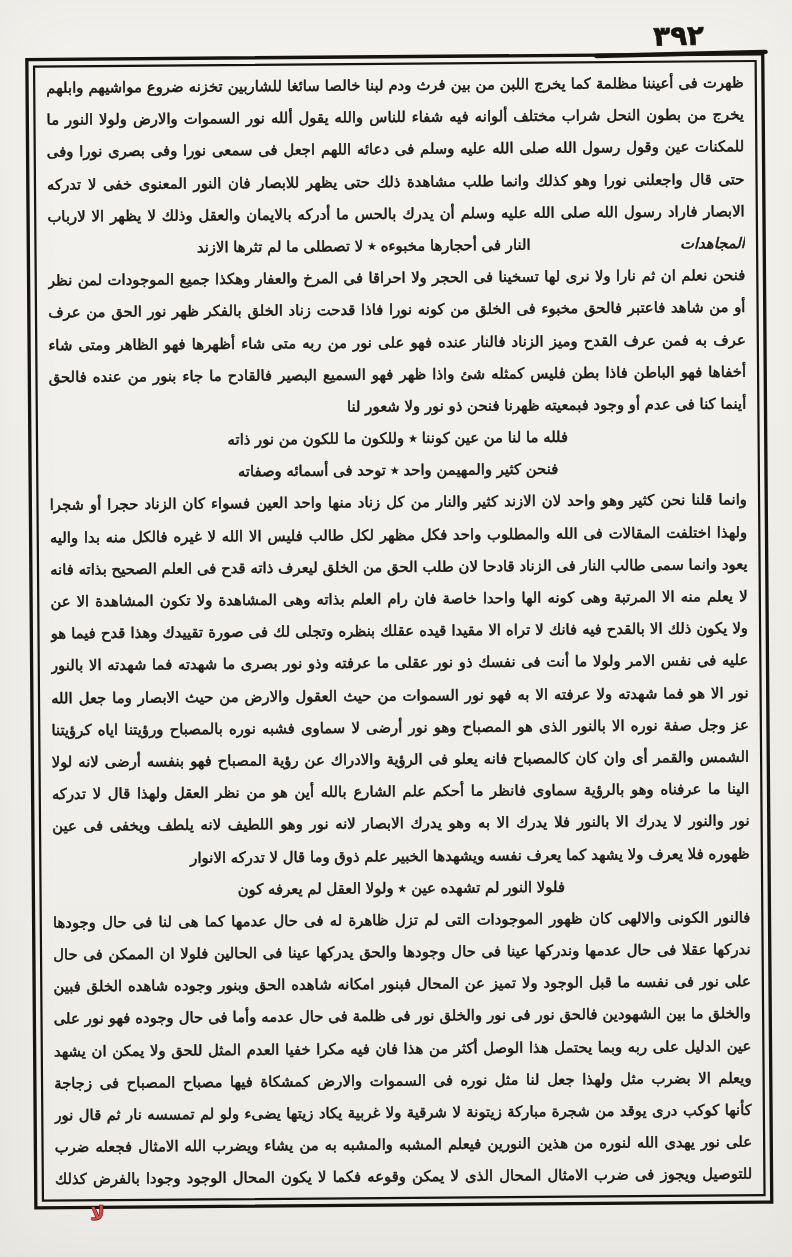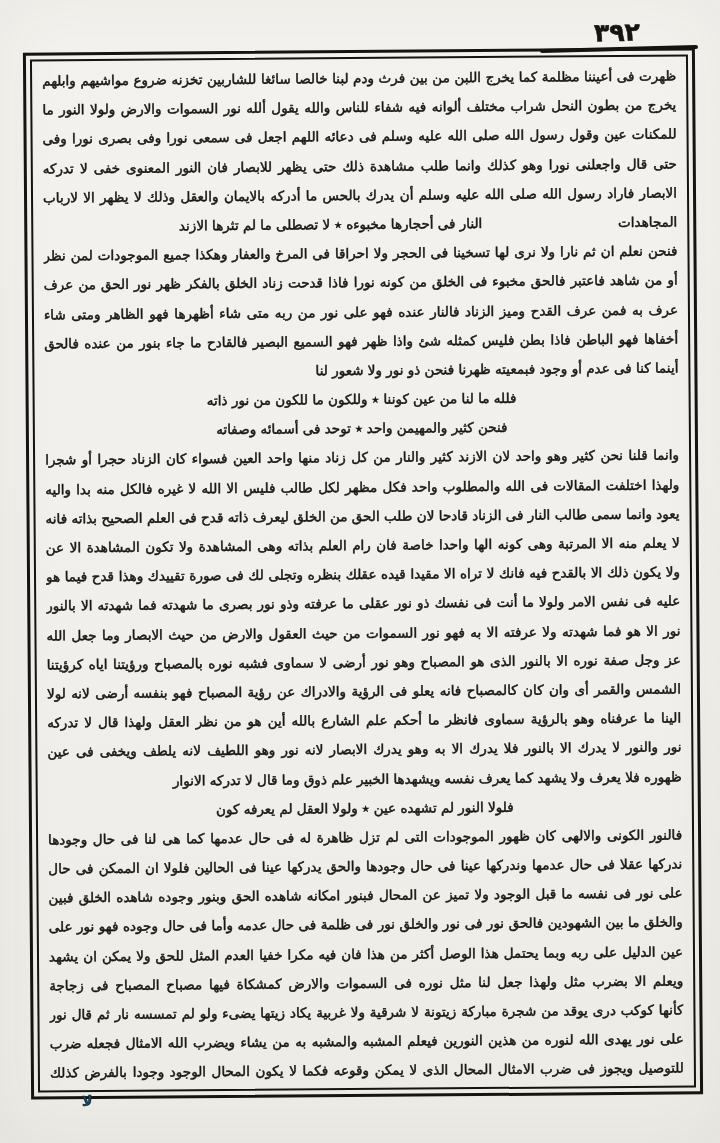--- a/index.html
+++ b/index.html
@@ -44,27 +44,27 @@
   .line{
     height:29.2px;line-height:29.2px;overflow:hidden;white-space:nowrap;
   }
   .line.justified{
     white-space:normal;
     text-align:justify;text-align-last:justify;-moz-text-align-last:justify;
   }
   .line.end{text-align:right;}
   .line.center{text-align:center;}
   .line.label-verse{display:flex;align-items:baseline;white-space:normal;}
-  .line.label-verse .label{flex:0 0 auto;}
+  .line.label-verse .label{flex:0 0 auto;font-style:italic;}
   .line.label-verse .verse-mid{flex:1 1 auto;text-align:center;}
 
   
   .catchword{
     position:absolute;left:82px;top:1093px;
-    font-size:14px;font-weight:bold;color:#0c4a6e;text-align:right;
+    font-size:18px;font-weight:bold;color:#ef4444;text-align:right;
     -webkit-text-stroke:0.5px #17130f;
   }
 </style>
 </head>
 <body>
 
 <div class="page">
 
   <div class="page-number">٣٩٢</div>
 

